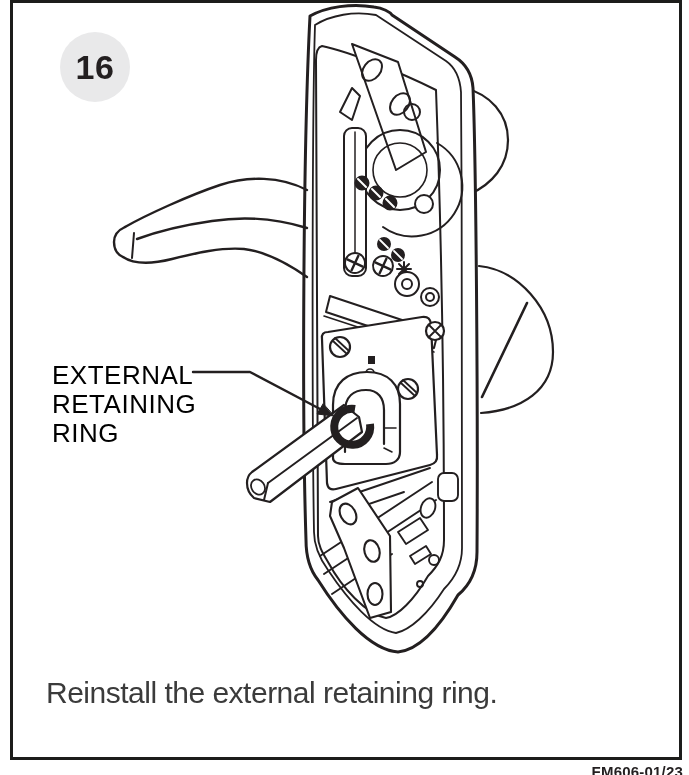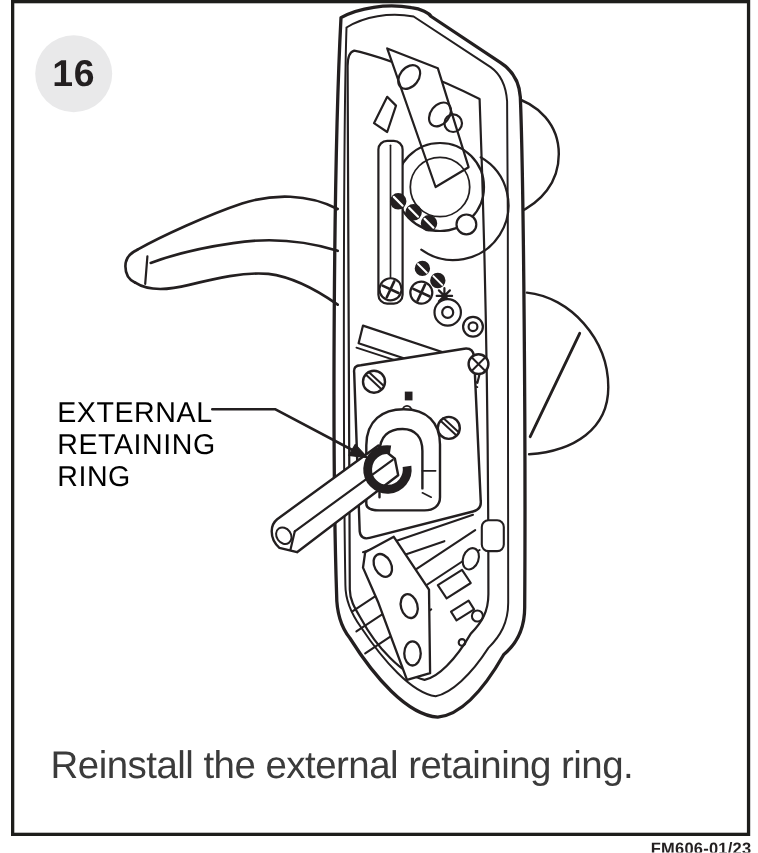--- a/index.html
+++ b/index.html
@@ -5,34 +5,34 @@
   html,body{margin:0;padding:0;}
   body{
     width:689px;height:775px;position:relative;overflow:hidden;
     background:#ffffff;font-family:"Liberation Sans",sans-serif;
   }
   .frame{
     position:absolute;left:10px;top:0px;width:672px;height:760px;
     border:3px solid #1d1d1b;box-sizing:border-box;background:transparent;
   }
   .step-badge{
-    position:absolute;left:32px;top:32px;width:70px;height:70px;
+    position:absolute;left:60px;top:32px;width:70px;height:70px;
     border-radius:50%;background:#e9e9ea;
     display:flex;align-items:center;justify-content:center;
     font-size:34px;font-weight:bold;color:#231f20;letter-spacing:0.5px;
   }
   .illustration{position:absolute;left:0;top:0;width:689px;height:775px;}
   .callout-label{
     position:absolute;left:52px;top:361px;
     font-size:26px;line-height:29px;letter-spacing:0.5px;color:#000000;
     white-space:pre-line;
   }
   .caption{
     position:absolute;left:46px;top:676px;width:560px;
-    font-size:35px;letter-spacing:-0.5px;color:#3b3b3b;
+    font-size:30px;letter-spacing:-0.5px;color:#3b3b3b;
   }
   .doc-code{
     position:absolute;right:6px;top:763px;
     font-size:15px;font-weight:bold;color:#231f20;letter-spacing:0.2px;
   }
 </style>
 </head>
 <body>
 
 <div class="frame"></div>

